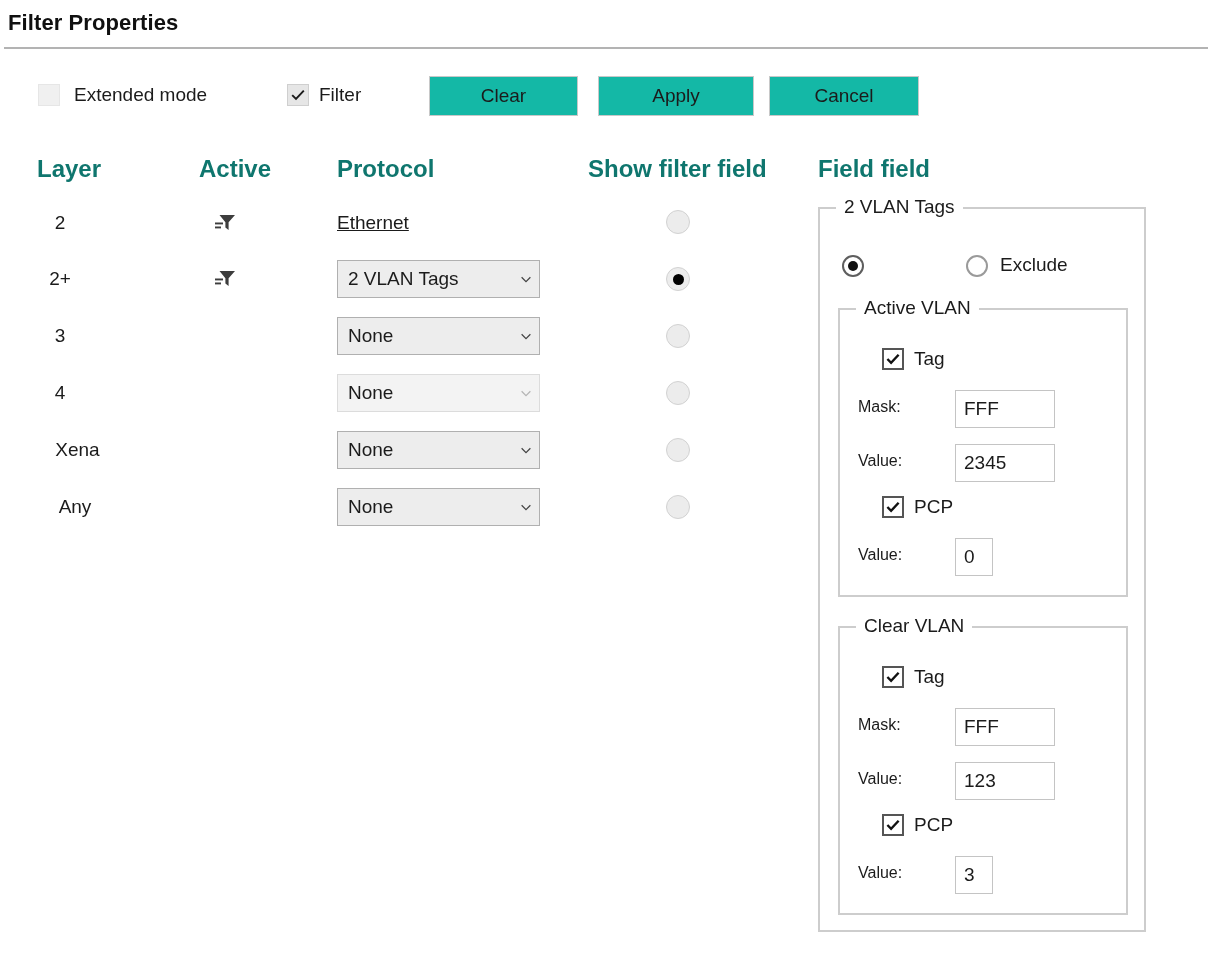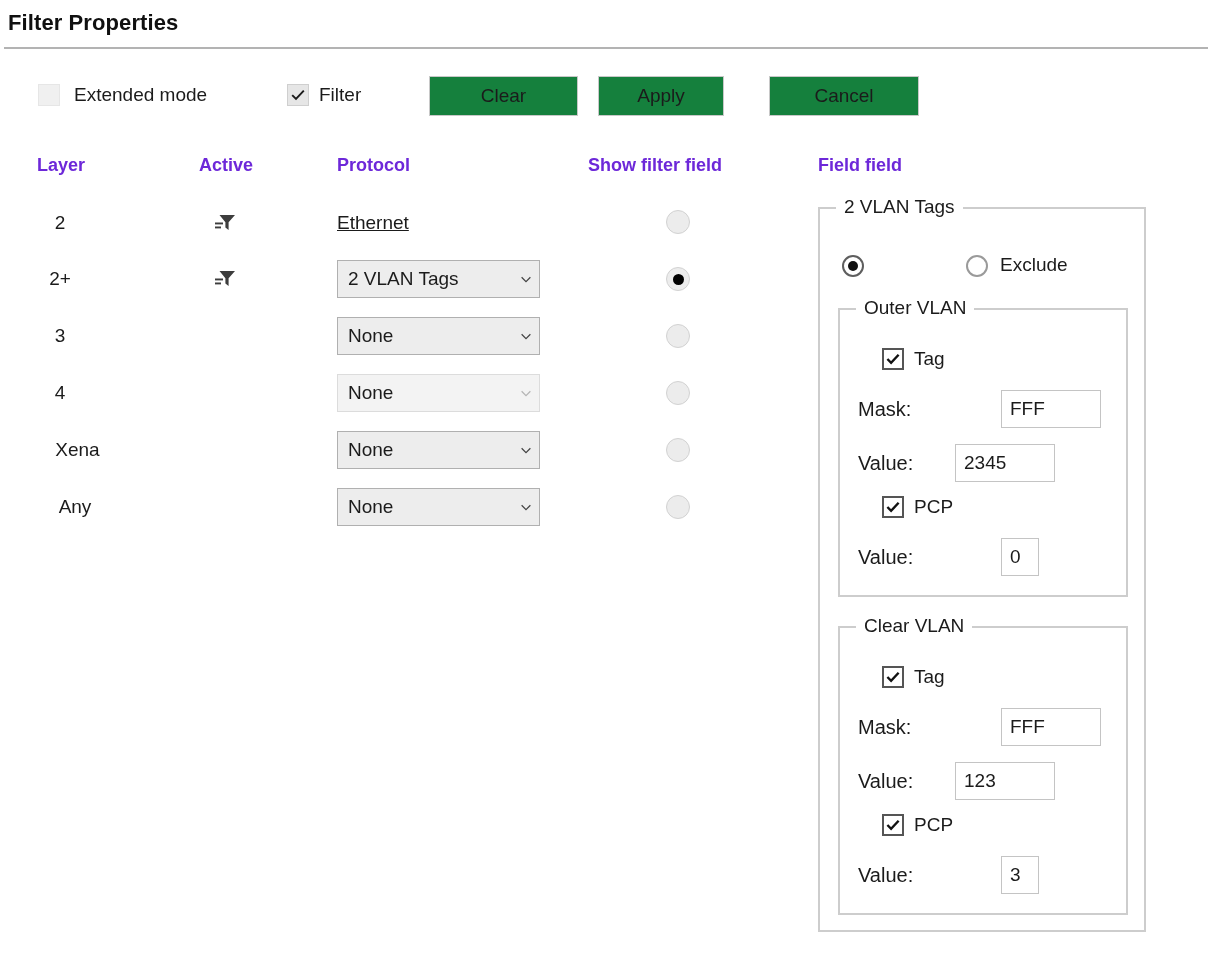--- a/index.html
+++ b/index.html
@@ -48,39 +48,39 @@
   .chk-box.flat     { background: #f0f0f0; border: 1px solid #e6e6e6; }
   .chk-box.flat-on  { background: #e6e6e6; border: 1px solid #cfcfcf; }
   .chk-box.outline  { background: #ffffff; border: 2px solid #555555; }
   .chk-mark { width: 16px; height: 16px; display: block; }
   .chk-label { margin-left: 14px; font-size: 19px; color: #1b1b1b; white-space: nowrap; }
   .chk-label.small { margin-left: 10px; }
 
   .btn {
     position: absolute;
     box-sizing: border-box;
-    background: #15803d;
+    background: #14b8a6;
     border: 1px solid #c8c8c8;
     font-family: "Liberation Sans", sans-serif;
     font-size: 19px;
     color: #1b1b1b;
     display: flex;
     align-items: center;
     justify-content: center;
     cursor: default;
     padding: 0;
     height: 40px;
   }
 
   
   .col-head {
     position: absolute;
-    font-size: 18px;
+    font-size: 24px;
     font-weight: bold;
-    color: #6d28d9;
+    color: #0f766e;
     white-space: nowrap;
   }
   .cell-layer {
     position: absolute;
     font-size: 19px;
     color: #1b1b1b;
     text-align: center;
     white-space: nowrap;
   }
   .cell-proto-text {
@@ -169,37 +169,37 @@
   }
   .radio-label {
     position: absolute;
     font-size: 19px;
     color: #1b1b1b;
     white-space: nowrap;
   }
 
   .field-label {
     position: absolute;
-    font-size: 20px;
+    font-size: 16px;
     color: #1b1b1b;
     white-space: nowrap;
   }
   .textbox {
     position: absolute;
     box-sizing: border-box;
     height: 38px;
     background: #ffffff;
     border: 1px solid #c4c4c4;
     font-family: "Liberation Sans", sans-serif;
     font-size: 19px;
     color: #1b1b1b;
     padding: 0 8px;
     outline: none;
   }
-  .textbox.left  { text-align: left; margin-left: 46px; }
+  .textbox.left  { text-align: left; }
   .textbox.right { }
 </style>
 </head>
 <body>
 
 <div class="page-title">Filter Properties</div>
 <div class="title-rule"></div>
 
 <div class="chk-wrap" style="left:38px; top:84px;align-items:flex-end;">
   <span class="chk-box flat"></span>
@@ -209,21 +209,21 @@
 <div class="chk-wrap" style="left:287px; top:84px;">
   <span class="chk-box flat-on">
     <svg class="chk-mark" viewBox="0 0 16 16" aria-hidden="true">
       <path d="M2.2 8.2 L6 12 L13.8 3.6" fill="none" stroke="#1b1b1b" stroke-width="1.9"></path>
     </svg>
   </span>
   <span class="chk-label small">Filter</span>
 </div>
 
 <div class="btn" style="left:429px; top:76px; width:149px;">Clear</div>
-<div class="btn" style="left:598px; top:76px; width:126px;">Apply</div>
+<div class="btn" style="left:598px; top:76px; width:156px;">Apply</div>
 <div class="btn" style="left:769px; top:76px; width:150px;">Cancel</div>
 
 <div class="col-head" style="left:37px;  top:155px;">Layer</div>
 <div class="col-head" style="left:187px; top:155px;margin-left:12px;">Active</div>
 <div class="col-head" style="left:337px; top:155px;">Protocol</div>
 <div class="col-head" style="left:588px; top:155px;">Show filter field</div>
 <div class="col-head" style="left:818px; top:155px;">Field field</div>
 
 <div class="cell-layer" style="left:30px; top:212px; width:60px;">2</div>
 <span class="funnel" style="left:214px; top:211px;">
@@ -305,21 +305,21 @@
 
   <div class="radio2" style="left:22px; top:46px;">
     <span class="dot2"></span>
   </div>
   <div class="radio-label" style="left:56px; top:45px;margin-top:42px;">Include</div>
 
   <div class="radio2 off" style="left:146px; top:46px;"></div>
   <div class="radio-label" style="left:180px; top:45px;">Exclude</div>
 
   <div class="group" style="left:18px; top:99px; width:290px; height:289px;">
-    <span class="group-title">Outer VLAN</span>
+    <span class="group-title">Active VLAN</span>
 
     <div class="chk-wrap" style="left:42px; top:38px;">
       <span class="chk-box outline">
         <svg class="chk-mark" viewBox="0 0 16 16" aria-hidden="true">
           <path d="M2.4 8.0 L6.1 11.8 L13.6 3.8" fill="none" stroke="#111111" stroke-width="2.4"></path>
         </svg>
       </span>
       <span class="chk-label small">Tag</span>
     </div>
 

